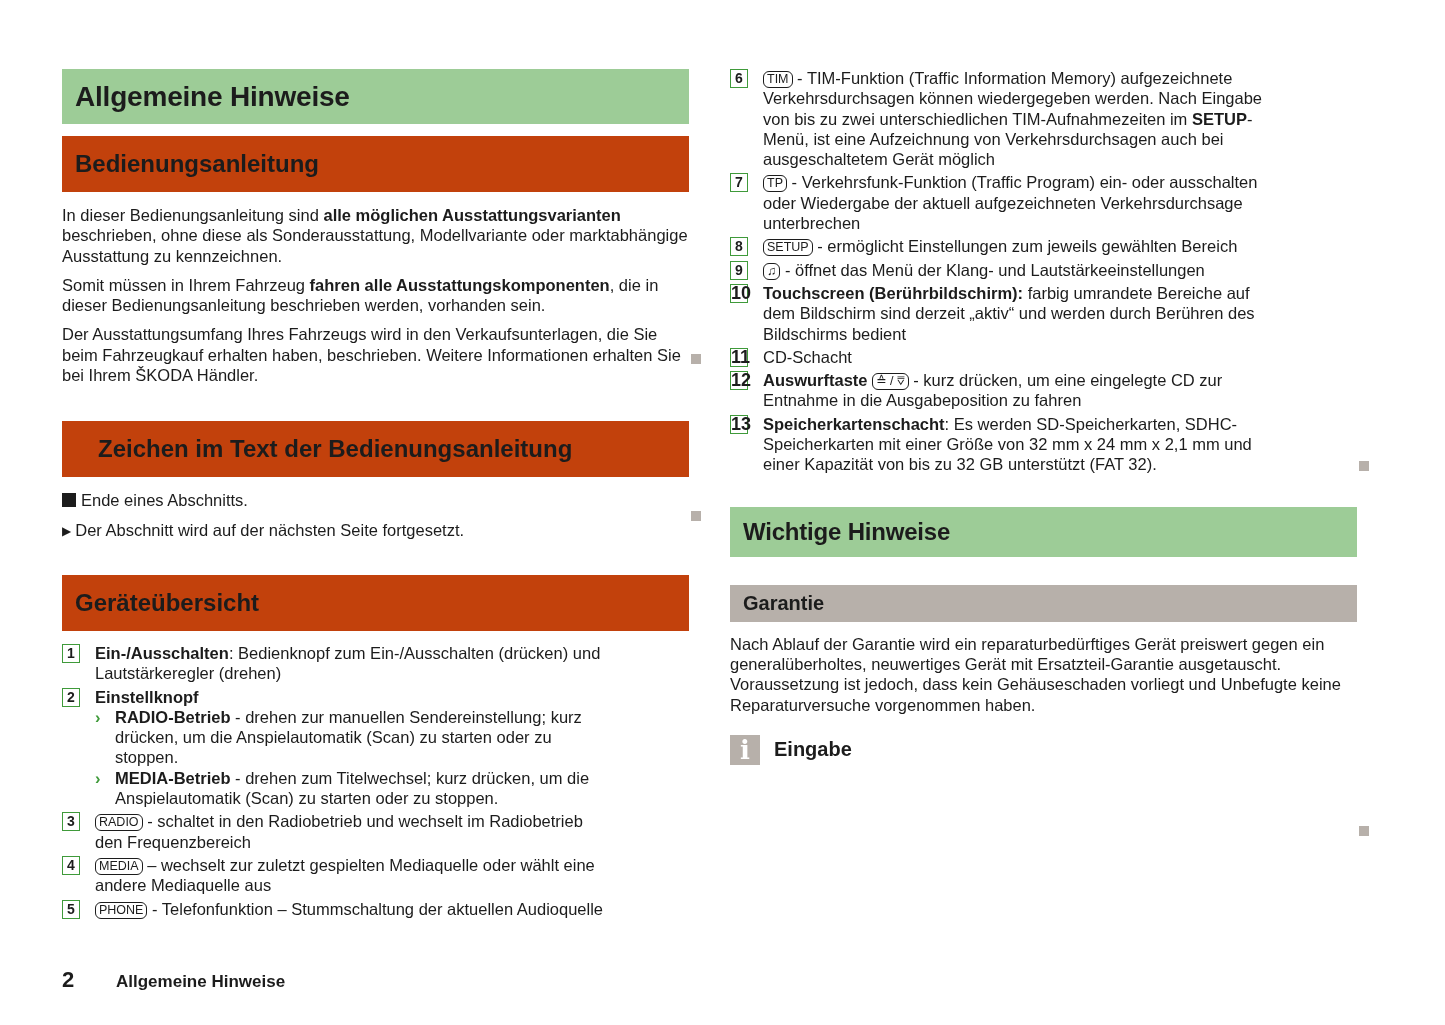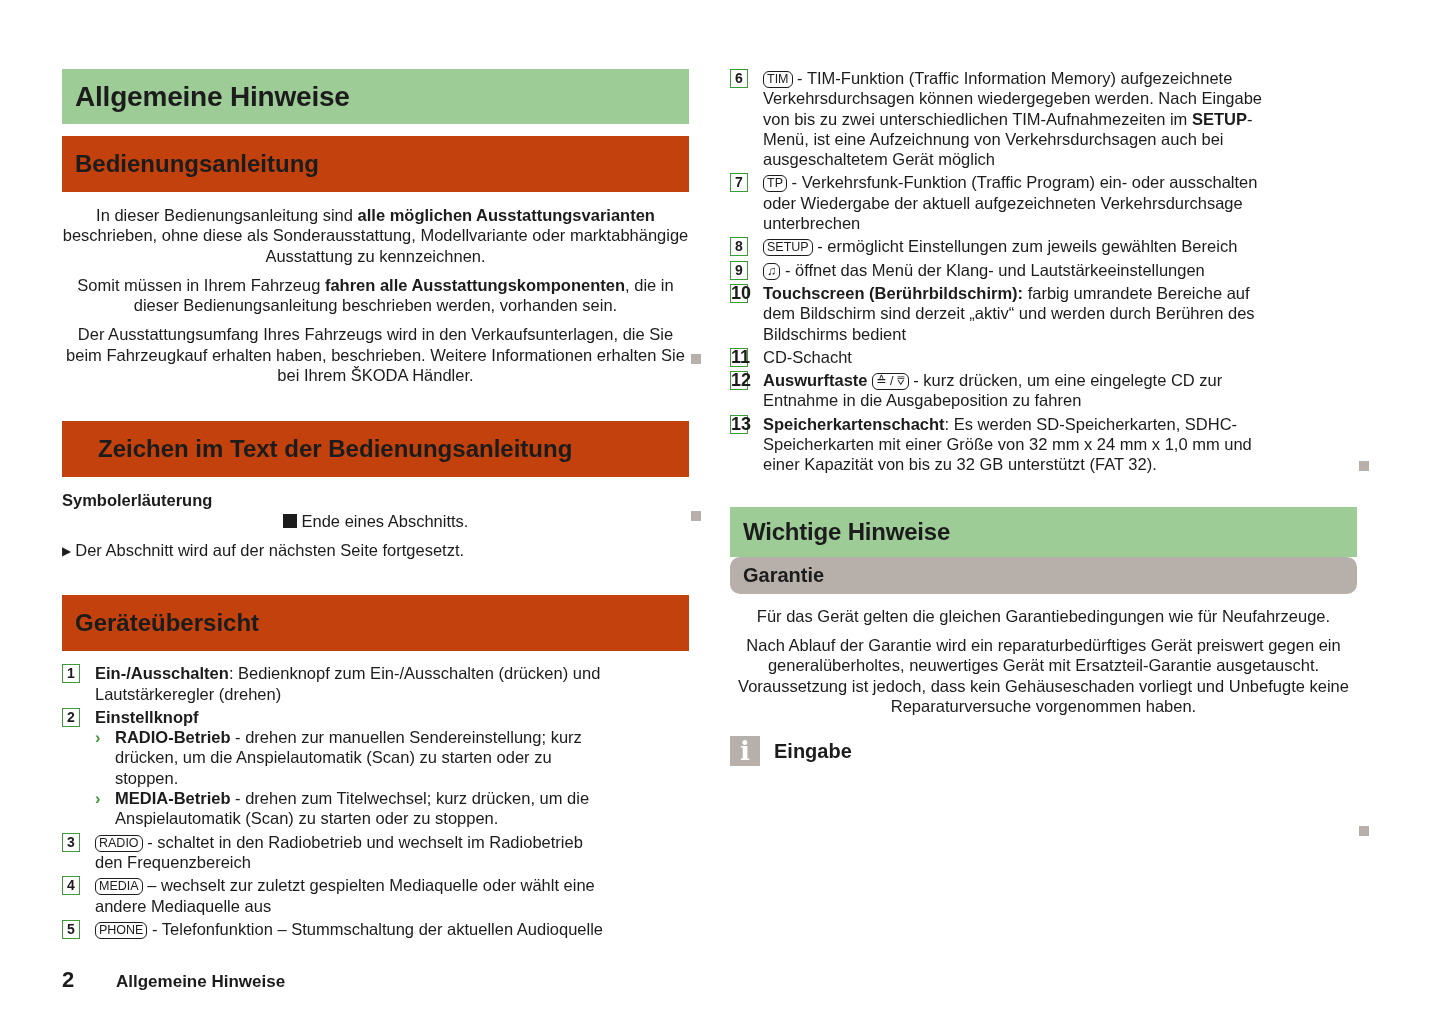--- a/index.html
+++ b/index.html
@@ -21,21 +21,21 @@
     background: #c2410c; height: 56px; box-sizing: border-box;
     padding: 0 13px; display: flex; align-items: center;
     font-size: 24px; font-weight: bold;
   }
   .h3 {
     background: #b7b0aa; height: 37px; box-sizing: border-box;
     padding: 0 13px; display: flex; align-items: center;
     font-size: 20px; font-weight: bold;
   }
   p { margin: 0; font-size: 16.5px; line-height: 20.3px; }
-  .para { margin-bottom: 9px; text-align: center; }
+  .para { margin-bottom: 9px; }
   b { font-weight: bold; }
 
   .endmark {
     position: absolute; width: 10px; height: 10px; background: #b7b0aa;
   }
   .blackmark {
     display: inline-block; width: 14px; height: 14px; background: #1c1c1c;
     vertical-align: -1px; margin-right: 5px;
   }
   .arrowmark { font-size: 12px; margin-right: 4px; vertical-align: 1px; }
@@ -78,21 +78,20 @@
   <div class="h2" style="margin-top:12px;">Bedienungsanleitung</div>
   <div style="margin-top:13px;">
     <p class="para"><span>In dieser Bedienungsanleitung sind </span><b>alle möglichen Ausstattungsvarianten</b><span> beschrieben, ohne diese als Sonderausstattung, Modellvariante oder marktabhängige Ausstattung zu kennzeichnen.</span></p>
     <p class="para"><span>Somit müssen in Ihrem Fahrzeug </span><b>fahren alle Ausstattungskomponenten</b><span>, die in dieser Bedienungsanleitung beschrieben werden, vorhanden sein.</span></p>
     <p class="para">Der Ausstattungsumfang Ihres Fahrzeugs wird in den Verkaufsunterlagen, die Sie beim Fahrzeugkauf erhalten haben, beschrieben. Weitere Informationen erhalten Sie bei Ihrem ŠKODA Händler.</p>
   </div>
   <div class="endmark" style="left:629px; top:285px;"></div>
 
   <div class="h2" style="margin-top:36px;padding-left:36px;">Zeichen im Text der Bedienungsanleitung</div>
   <div style="margin-top:13px;">
-    <p style="font-weight:bold;">Symbolerläuterung</p>
     <p class="para"><span class="blackmark"></span><span>Ende eines Abschnitts.</span></p>
     <p><span class="arrowmark">▶</span><span>Der Abschnitt wird auf der nächsten Seite fortgesetzt.</span></p>
   </div>
   <div class="endmark" style="left:629px; top:442px;"></div>
 
   <div class="h2" style="margin-top:34px;">Geräteübersicht</div>
   <div class="items" style="margin-top:12px; width:545px;">
     <div class="item">
       <span class="num">1</span>
       <div class="itext"><b>Ein-/Ausschalten</b><span>: Bedienknopf zum Ein-/Ausschalten (drücken) und Lautstärkeregler (drehen)</span></div>
@@ -151,29 +150,28 @@
     <div class="item">
       <span class="num two">11</span>
       <div class="itext"><span>CD-Schacht</span></div>
     </div>
     <div class="item">
       <span class="num two">12</span>
       <div class="itext"><b>Auswurftaste</b> <span class="key">≙ / ⩢</span><span> - kurz drücken, um eine eingelegte CD zur Entnahme in die Ausgabeposition zu fahren</span></div>
     </div>
     <div class="item">
       <span class="num two">13</span>
-      <div class="itext"><b>Speicherkartenschacht</b><span>: Es werden SD-Speicherkarten, SDHC-Speicherkarten mit einer Größe von 32 mm x 24 mm x 1,0 mm und einer Kapazität von bis zu 32 GB unterstützt (FAT 32).</span></div>
+      <div class="itext"><b>Speicherkartenschacht</b><span>: Es werden SD-Speicherkarten, SDHC-Speicherkarten mit einer Größe von 32 mm x 24 mm x 2,1 mm und einer Kapazität von bis zu 32 GB unterstützt (FAT 32).</span></div>
     </div>
   </div>
   <div class="endmark" style="left:629px; top:393px;"></div>
 
   <div class="h1" style="margin-top:32px; height:50px; font-size:24px;">Wichtige Hinweise</div>
-  <div class="h3" style="margin-top:0;border-radius:10px;">Garantie</div>
+  <div class="h3" style="margin-top:28px;">Garantie</div>
   <div style="margin-top:12px;">
-    <p class="para">Für das Gerät gelten die gleichen Garantiebedingungen wie für Neufahrzeuge.</p>
     <p class="para">Nach Ablauf der Garantie wird ein reparaturbedürftiges Gerät preiswert gegen ein generalüberholtes, neuwertiges Gerät mit Ersatzteil-Garantie ausgetauscht. Voraussetzung ist jedoch, dass kein Gehäuseschaden vorliegt und Unbefugte keine Reparaturversuche vorgenommen haben.</p>
   </div>
   <div class="info-row">
     <div class="info-icon">i</div>
     <div class="info-title">Eingabe</div>
   </div>
   <div class="endmark" style="left:629px; top:758px;"></div>
 </div>
 
 <div class="footer">

